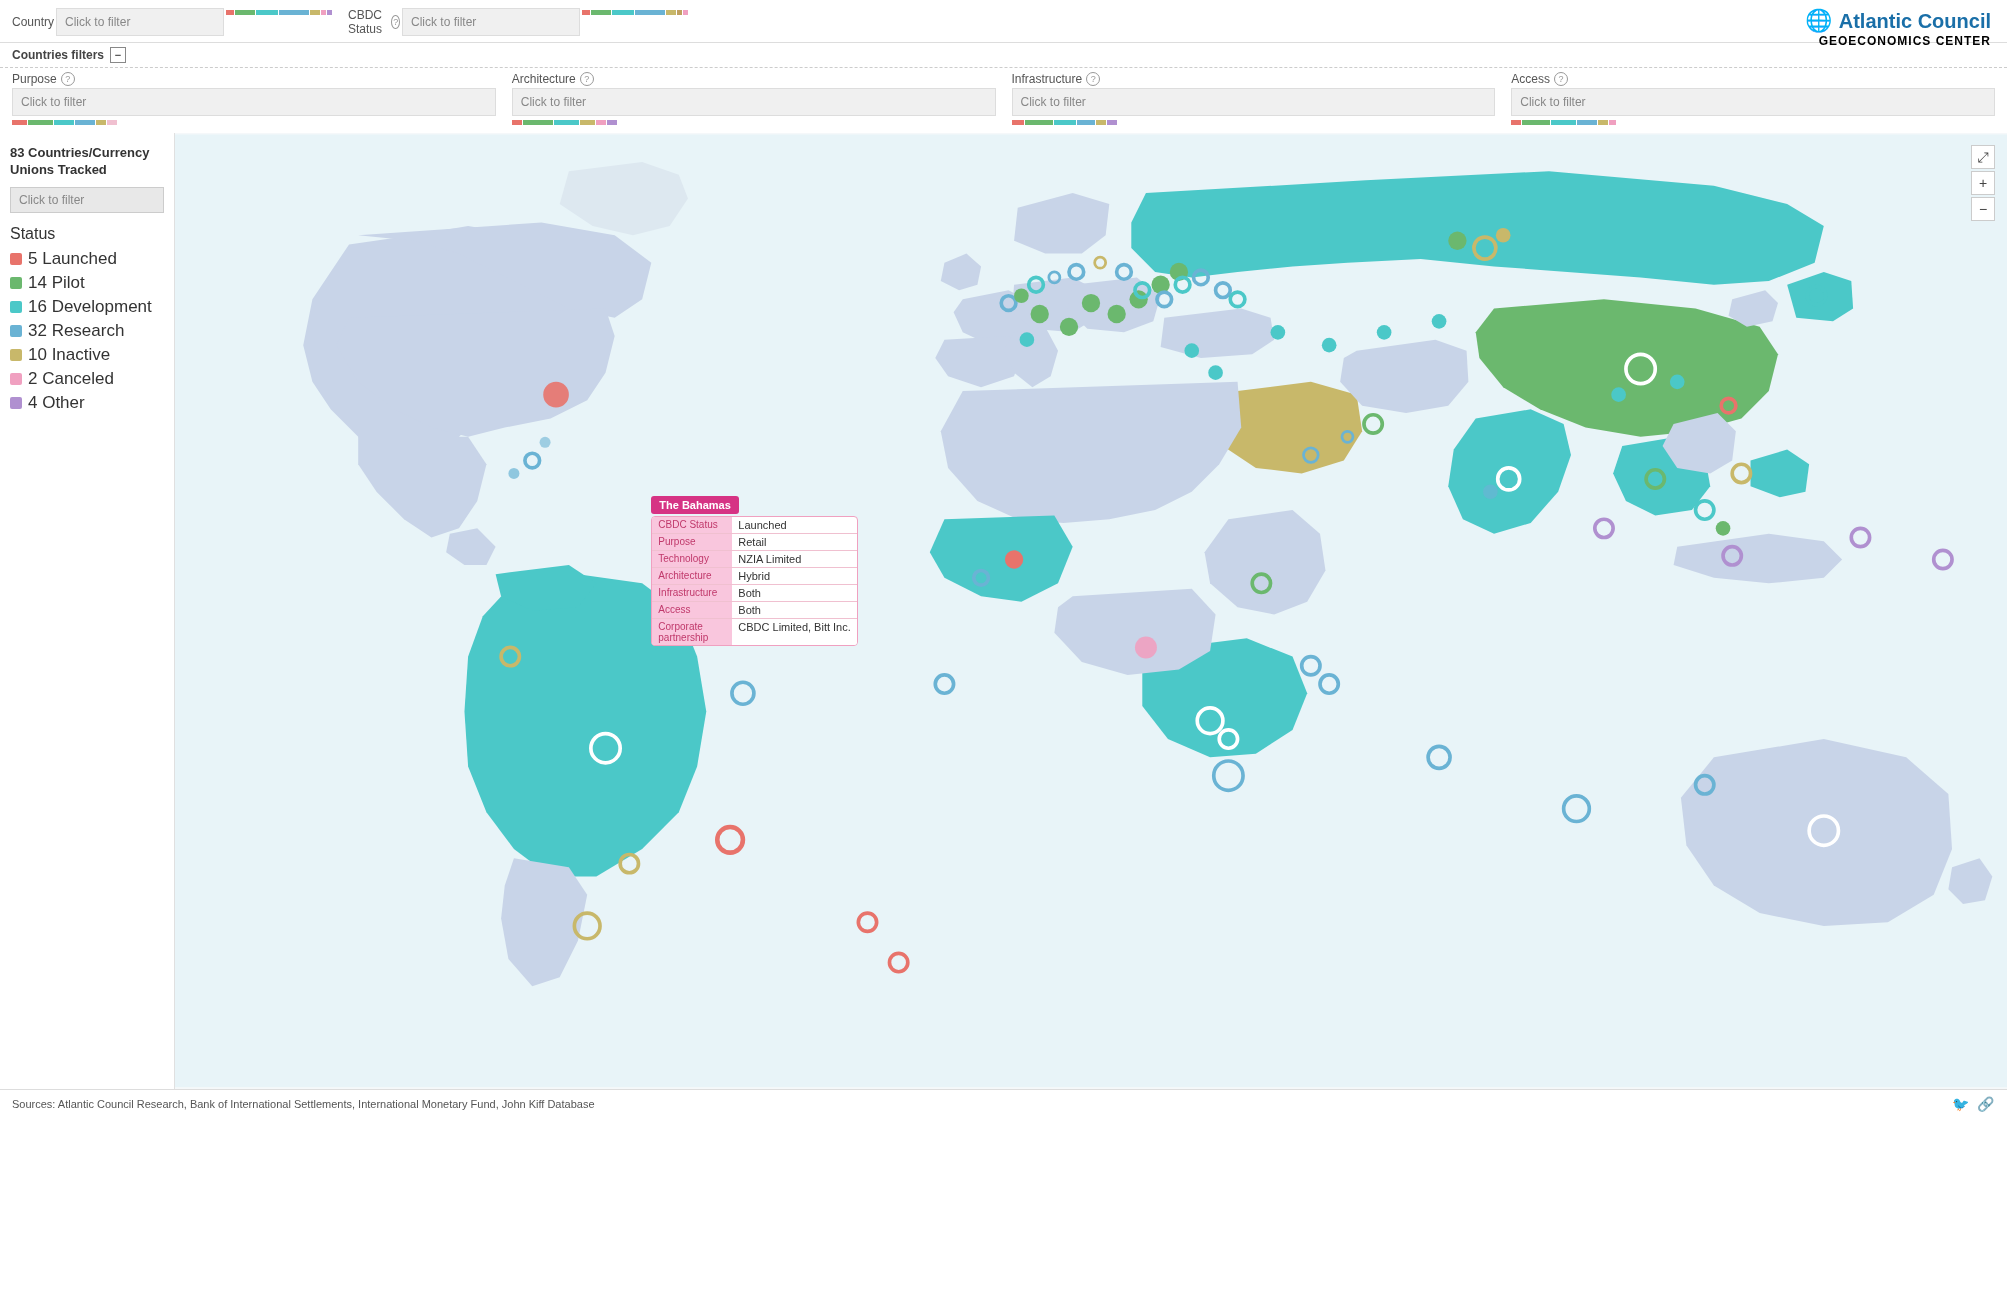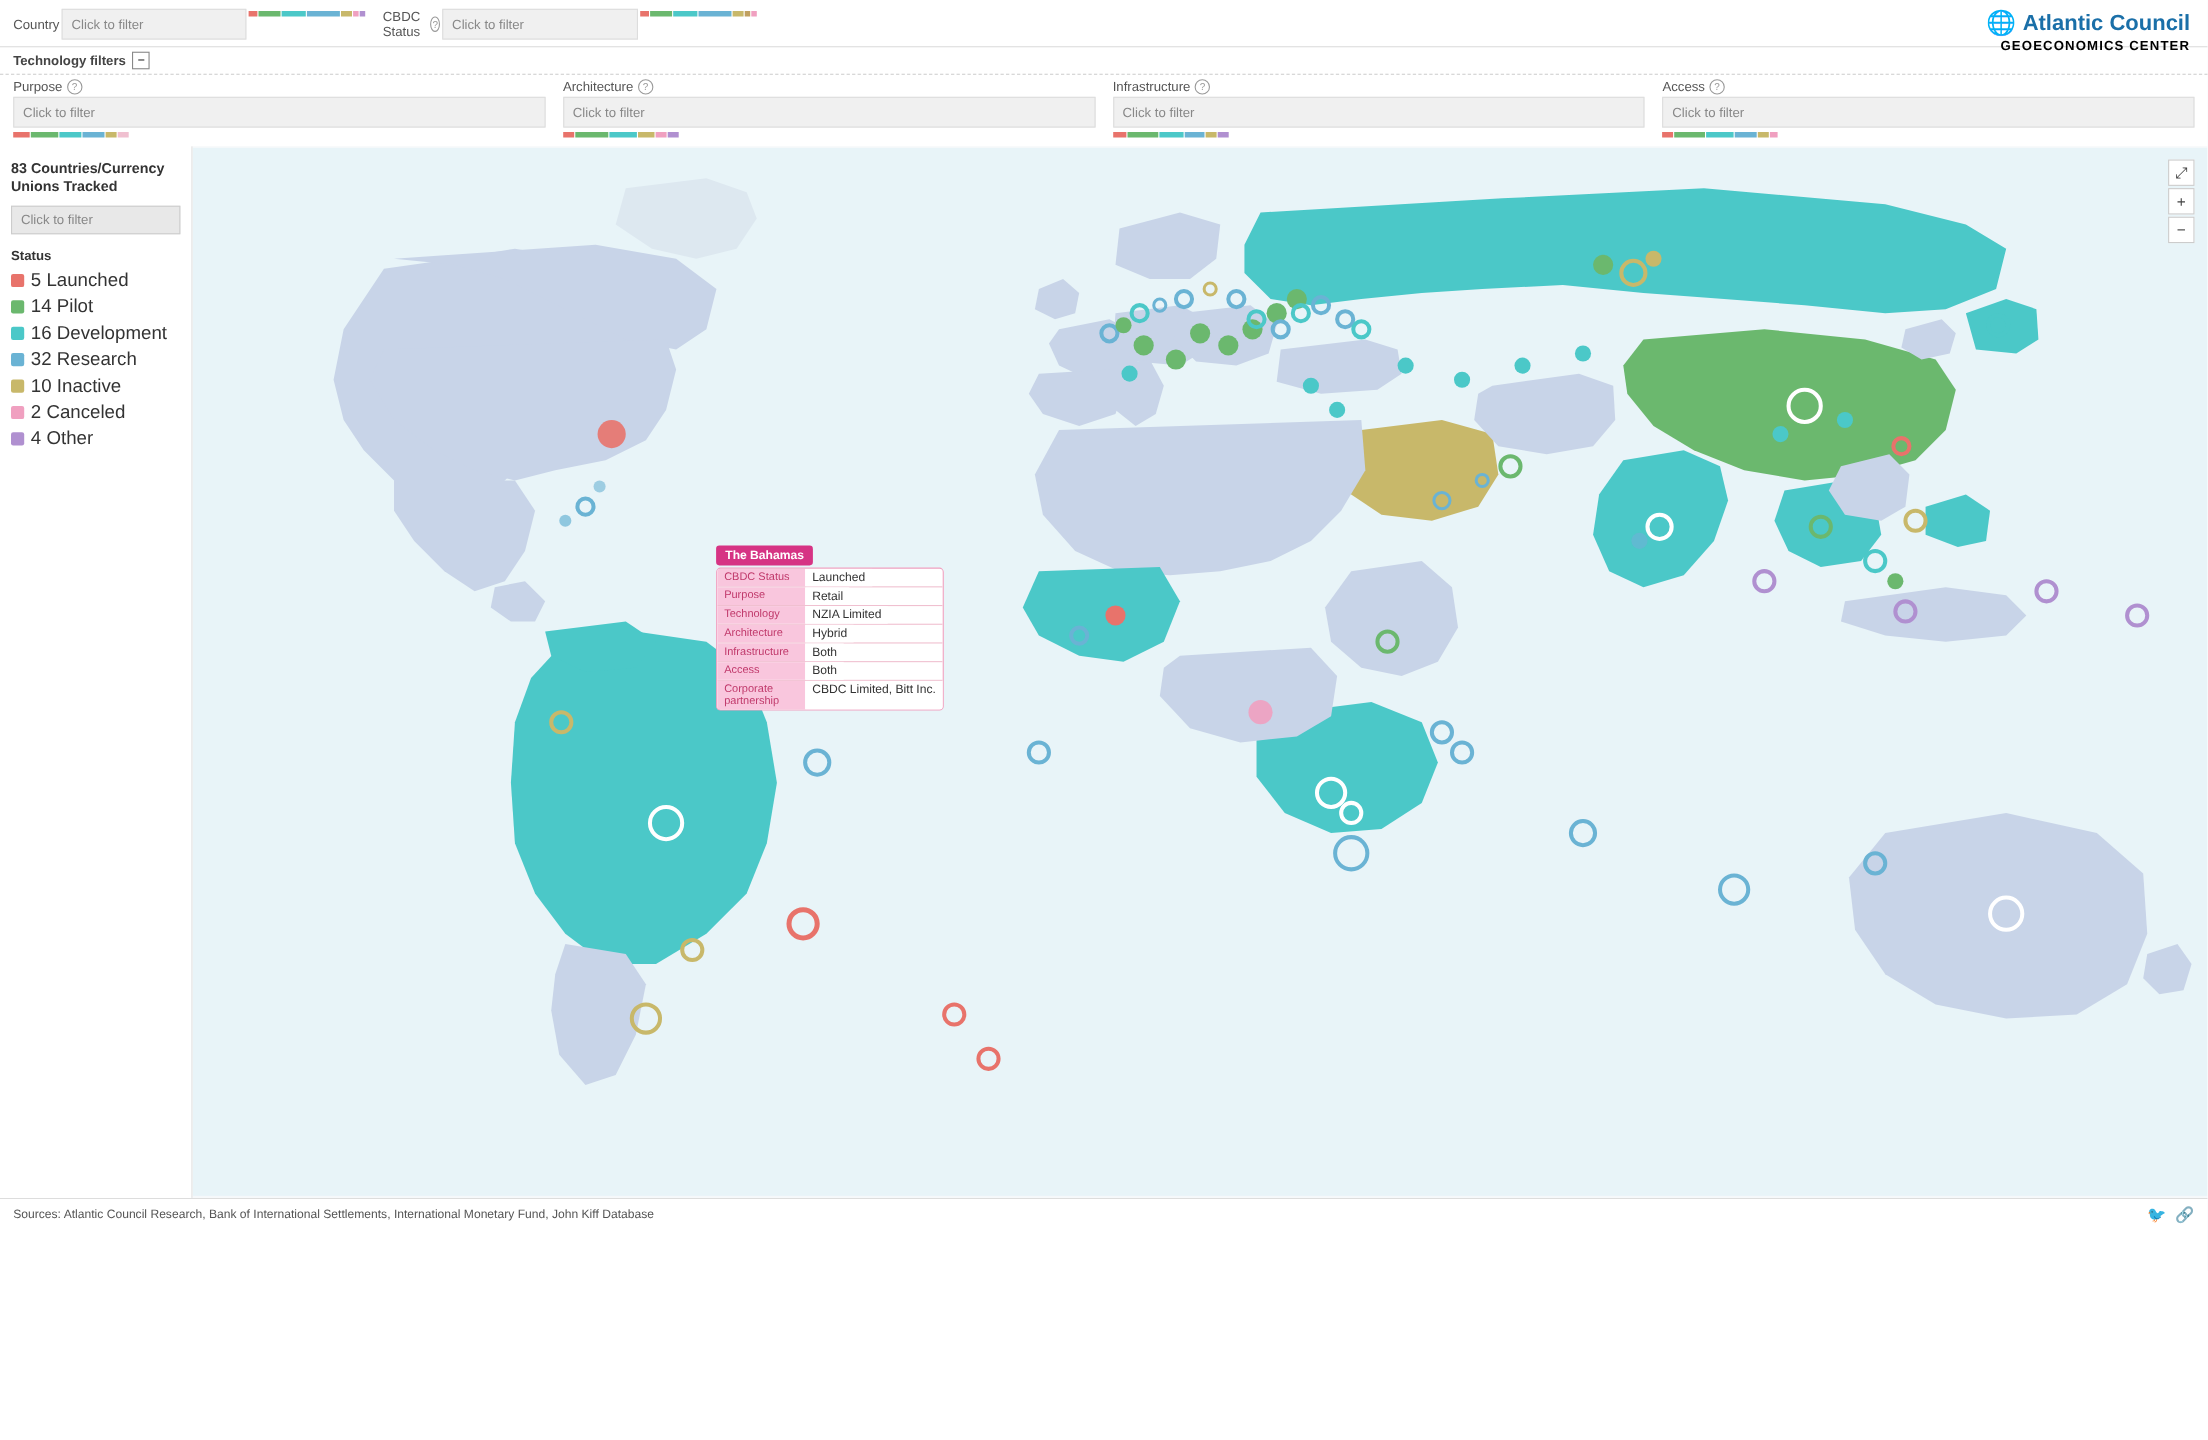--- a/index.html
+++ b/index.html
@@ -86,21 +86,21 @@
     .sidebar-filter-input {
       background: #e8e8e8;
       border: 1px solid #ccc;
       padding: 5px 8px;
       font-size: 12px;
       color: #888;
       cursor: pointer;
       width: 100%;
       margin-bottom: 12px;
     }
-    .status-title { font-weight: bold; font-size: 12px; margin-bottom: 6px; }
+    .status-title { font-weight: normal; font-size: 16px; margin-bottom: 6px; }
     .status-list { display: flex; flex-direction: column; gap: 4px; }
     .status-item { display: flex; align-items: center; gap: 6px; font-size: 17px; }
     .status-dot { width: 12px; height: 12px; border-radius: 2px; flex-shrink: 0; }
 
     
     .map-container {
       flex: 1;
       position: relative;
       background: #f5f8fa;
       overflow: hidden;
@@ -225,21 +225,21 @@
             <div class="filter-bar-segment" style="background-color: rgb(106, 179, 212); width: 30px;"></div>
             <div class="filter-bar-segment" style="background-color: rgb(200, 184, 106); width: 10px;"></div>
             <div class="filter-bar-segment" style="background-color: rgb(192, 160, 96); width: 5px;"></div>
             <div class="filter-bar-segment" style="background-color: rgb(240, 160, 192); width: 5px;"></div>
           </div>
       </div>
     </div>
   </div>
 
   <div class="additional-filters-header">
-    <span>Technology filters</span>
+    <span>Countries filters</span>
     <span class="collapse-btn">−</span>
   </div>
 
   <div class="additional-filters-row">
     <div class="add-filter-group">
       <div class="filter-label">
         <span>Purpose</span>
         <span class="help-icon">?</span>
       </div>
       <div class="filter-input">Click to filter</div>

